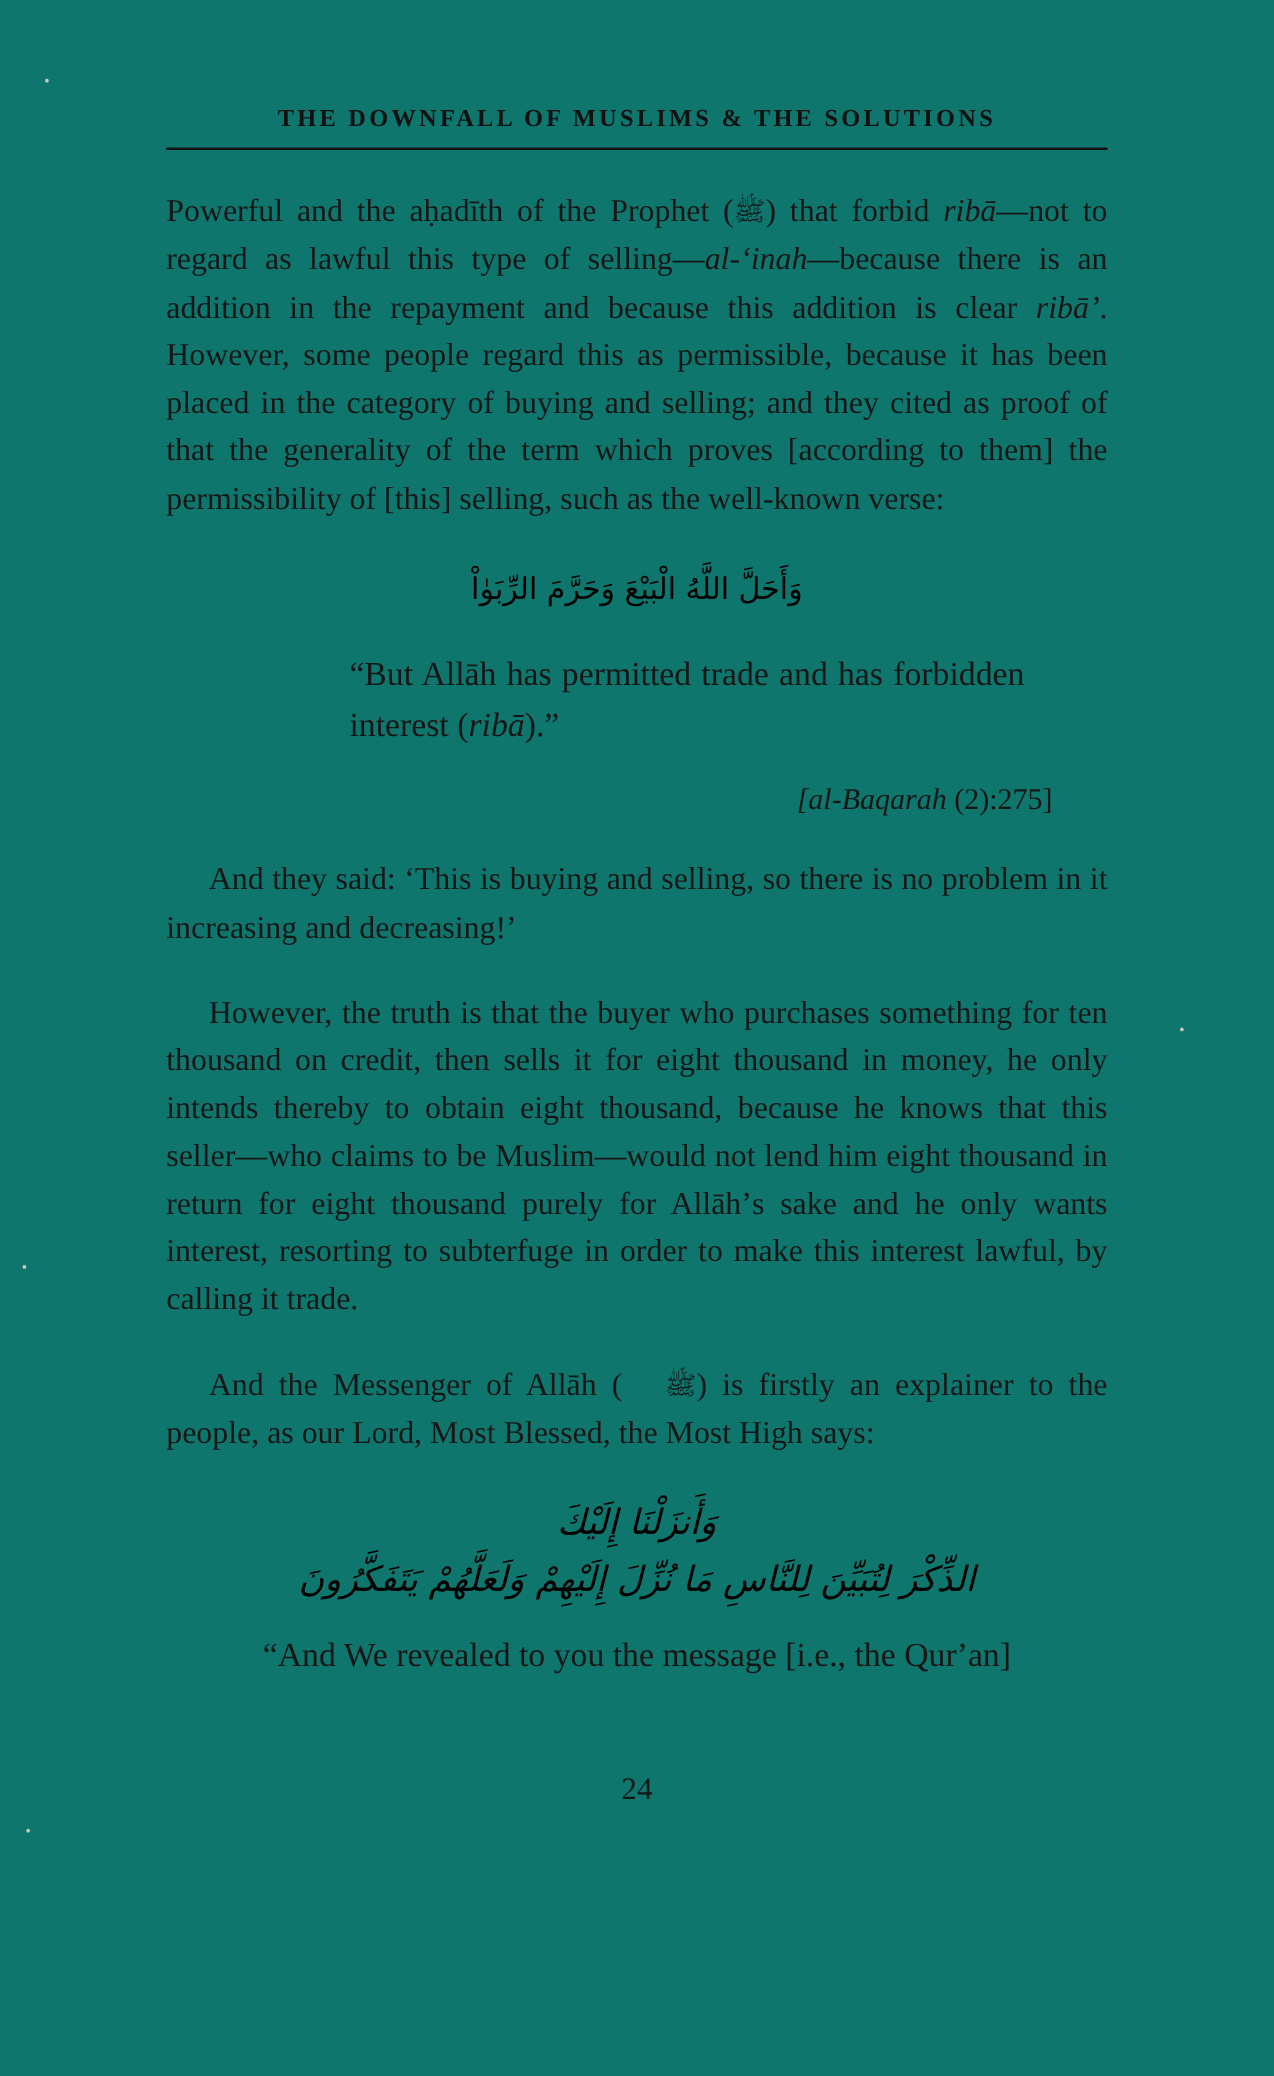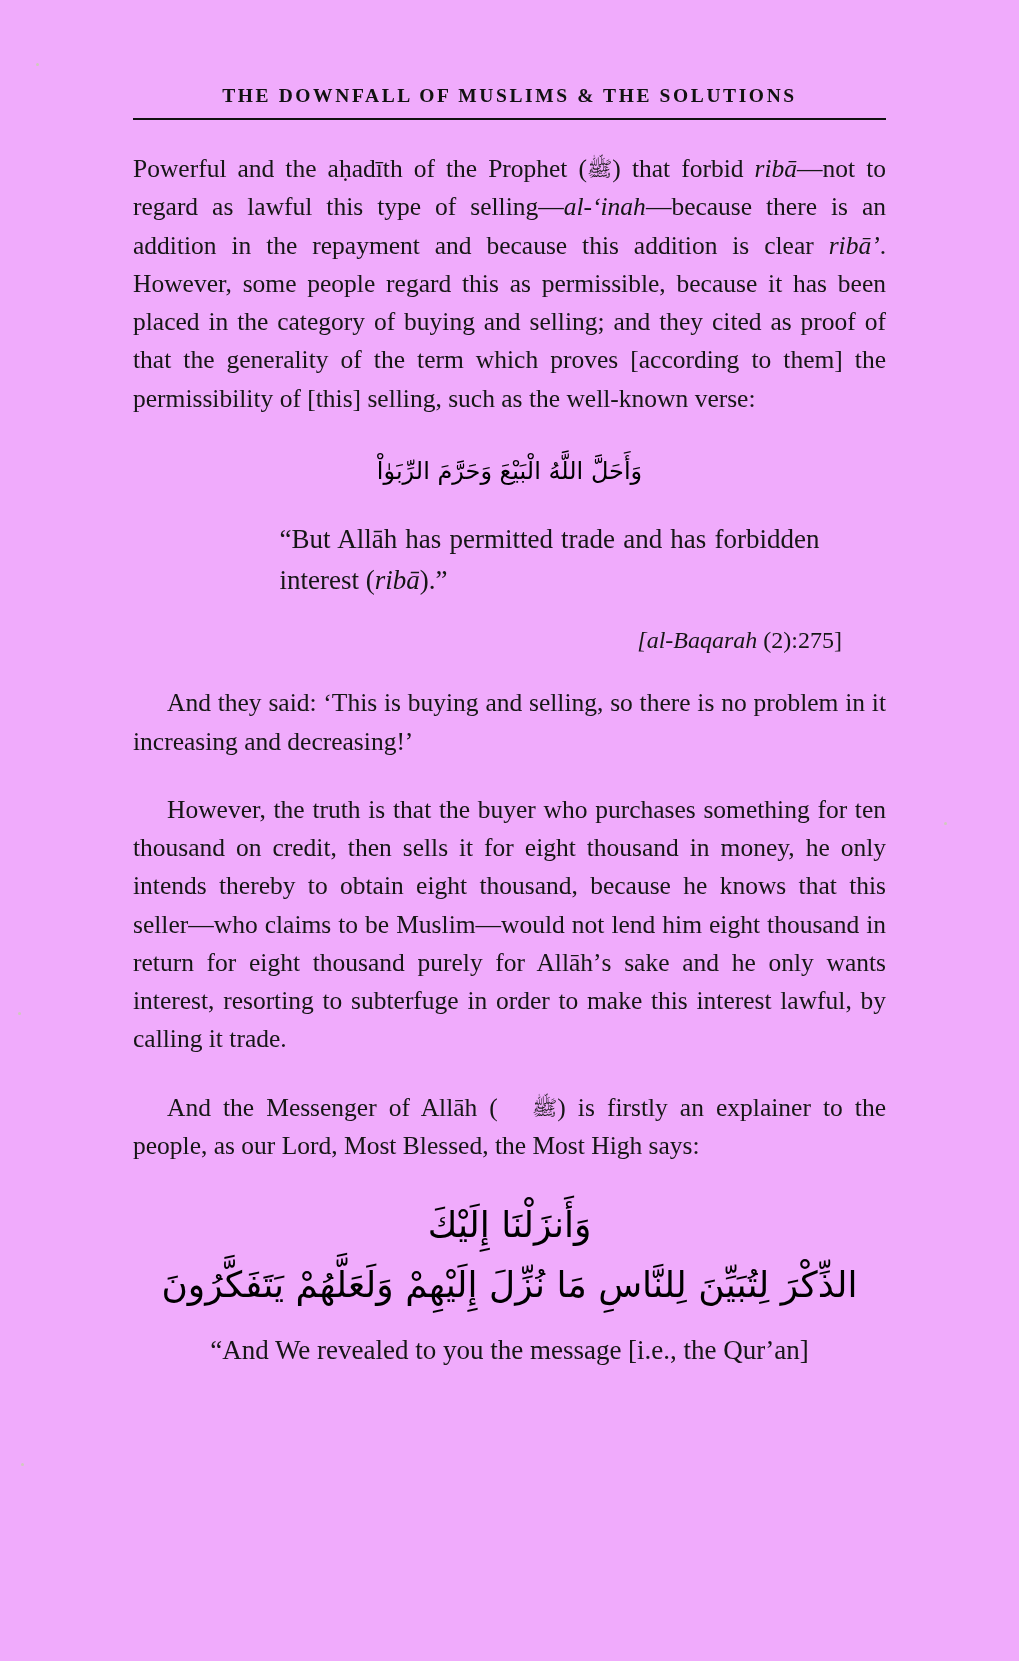--- a/index.html
+++ b/index.html
@@ -14,21 +14,21 @@
     font-family: "Liberation Serif", "DejaVu Serif", serif;
     color: #161616;
     overflow: hidden;
   }
   .page {
     position: absolute;
     left: 0;
     top: 0;
     width: 1019px;
     height: 1661px;
-    background: #f0abfc;
+    background: #0f766e;
   }
   .content {
     position: absolute;
     left: 133px;
     top: 85px;
     width: 753px;
   }
   .running-head {
     text-align: center;
     font-size: 19.5px;
@@ -67,22 +67,23 @@
   .ayah {
     text-align: center;
     direction: rtl;
     font-family: "DejaVu Sans", sans-serif;
     font-size: 24px;
     line-height: 1.65;
     margin: 34px 0 28px 0;
     color: #000;
   }
   .ayah.small {
-    font-size: 36px;
+    font-size: 28px;
     margin: 30px 0 14px 0;
+    font-style: italic;
   }
   .ayah .line2 { display: block; }
   .translation {
     font-size: 27px;
     line-height: 1.52;
     text-align: justify;
     margin: 0 auto;
     width: 620px;
     padding-left: 80px;
     box-sizing: border-box;
@@ -146,14 +147,15 @@
 
     <div class="ayah small">
       <span>وَأَنزَلْنَا إِلَيْكَ</span>
       <span class="line2">الذِّكْرَ لِتُبَيِّنَ لِلنَّاسِ مَا نُزِّلَ إِلَيْهِمْ وَلَعَلَّهُمْ يَتَفَكَّرُونَ</span>
     </div>
 
     <div class="translation center">“And We revealed to you the message [i.e., the Qurʼan]</div>
 
   </div>
 
+  <div class="folio">24</div>
 
 </div>
 
 </body></html>

